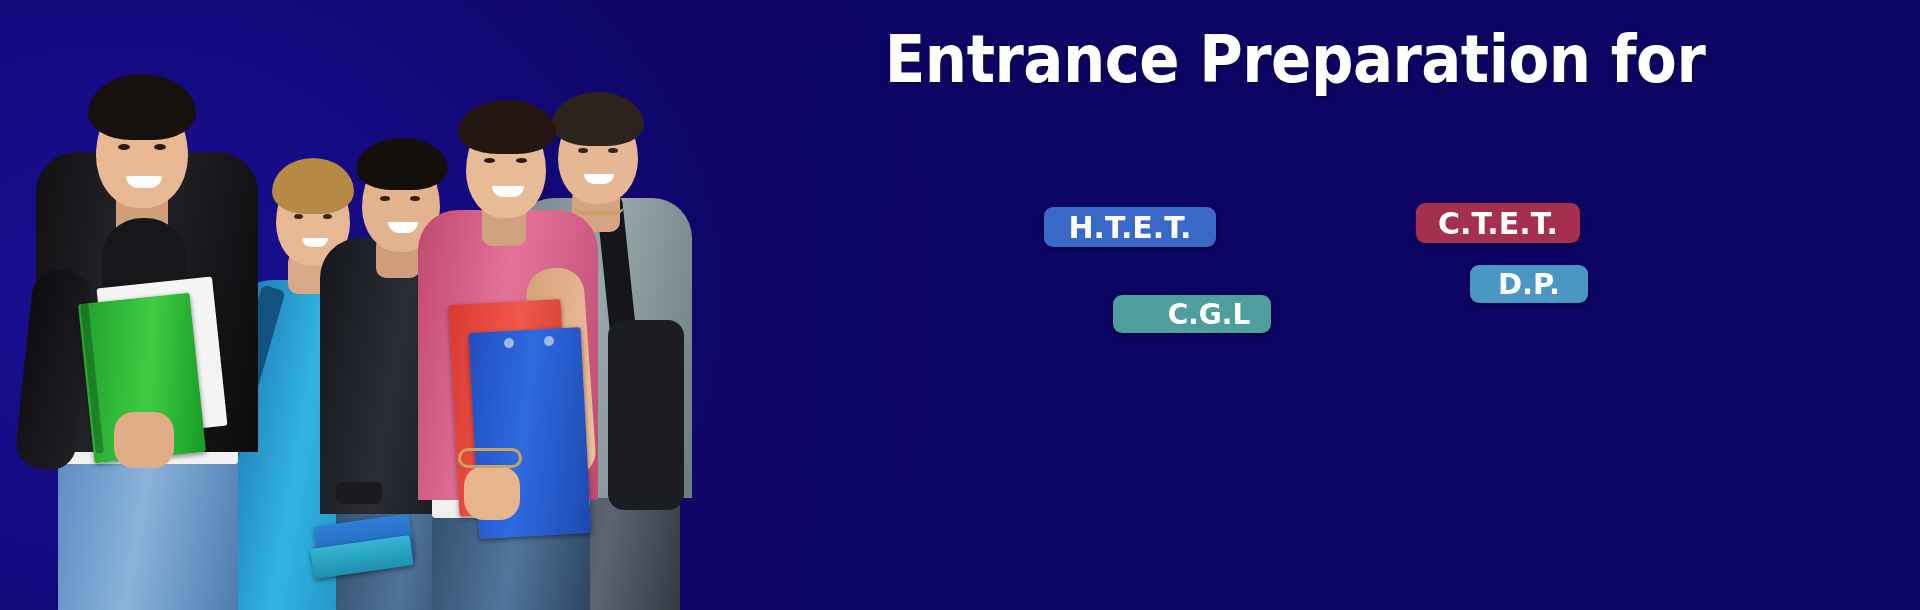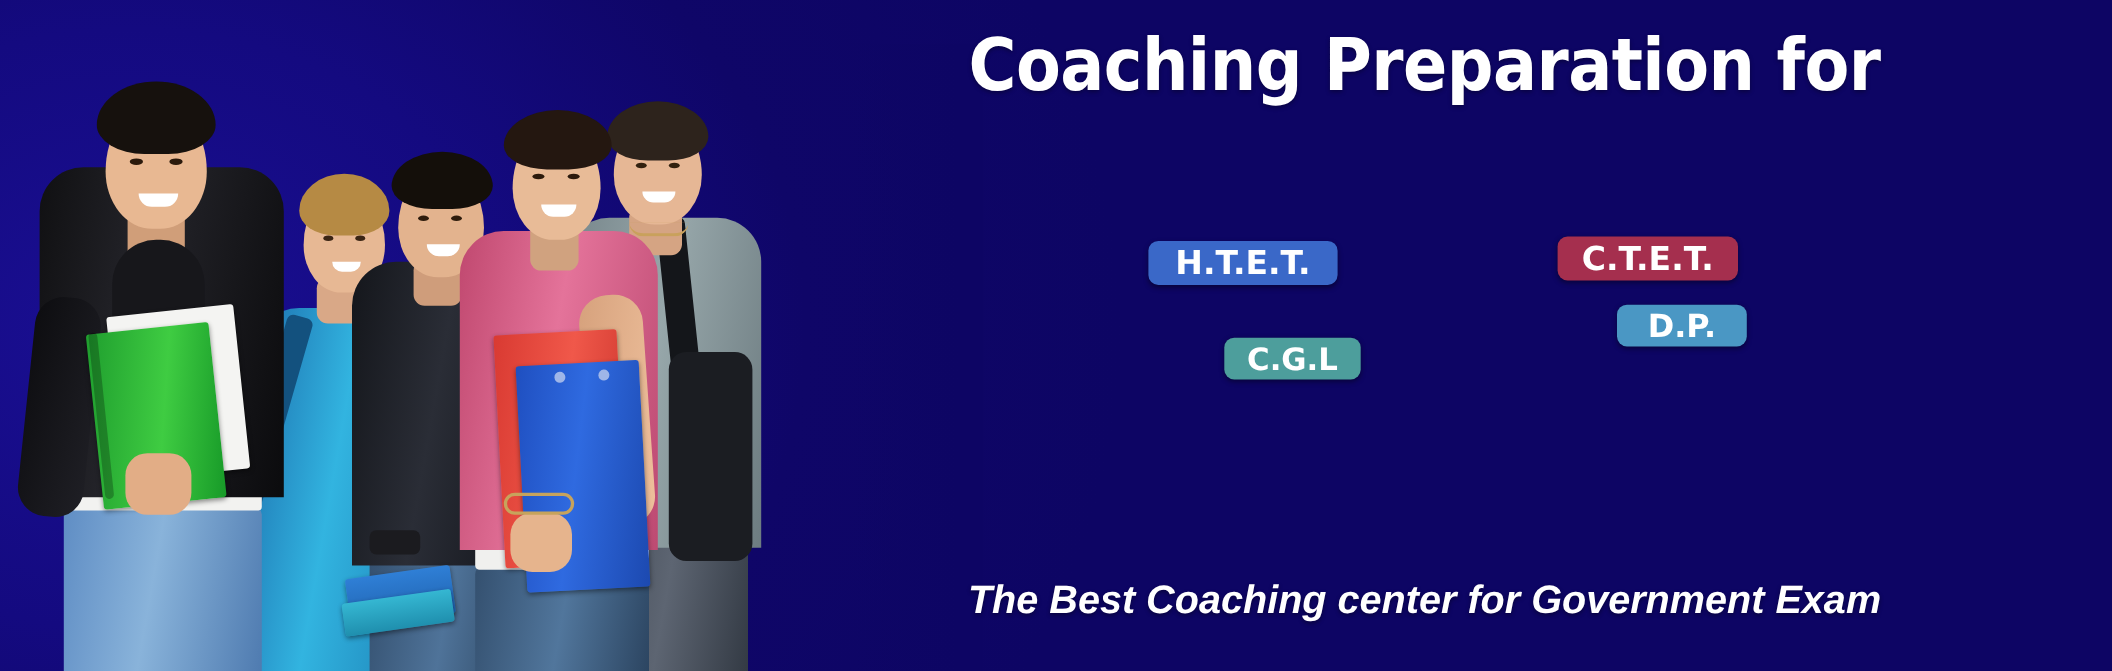--- a/index.html
+++ b/index.html
@@ -40,21 +40,21 @@
     color:#fff;
     font-size:66px;line-height:1.08;
     font-weight:700;
     letter-spacing:-.5px;
     font-family:"DejaVu Sans",sans-serif;
     font-stretch:condensed;
     text-shadow:0 2px 4px rgba(0,0,0,.35);
     white-space:nowrap;
   }
 
-  .badges{position:absolute;left:0;top:12px;width:1920px;height:468px;pointer-events:none;}
+  .badges{position:absolute;left:0;top:0;width:1920px;height:468px;pointer-events:none;}
   .badge{
     position:absolute;
     display:inline-flex;align-items:center;justify-content:center;
     color:#fff;font-weight:700;
     font-family:"DejaVu Sans",sans-serif;
     border-radius:9px;
     box-shadow:0 2px 5px rgba(0,0,0,.4);
     pointer-events:auto;
     white-space:nowrap;
   }
@@ -156,24 +156,23 @@
       <div class="book" style="left:66px;top:268px;width:112px;height:206px;background:linear-gradient(100deg,#1f4fc0,#2f6ae0 45%,#1c49b0);transform:rotate(-3deg);"></div>
       <div style="position:absolute;left:96px;top:276px;width:10px;height:10px;background:#9fb6e8;border-radius:50%;transform:rotate(-3deg);"></div>
       <div style="position:absolute;left:136px;top:274px;width:10px;height:10px;background:#9fb6e8;border-radius:50%;transform:rotate(-3deg);"></div>
       <div class="arm" style="left:56px;top:404px;width:56px;height:54px;background:#e6b48d;border-radius:20px;"></div>
       <div style="position:absolute;left:50px;top:386px;width:58px;height:14px;border:3px solid #c7a35c;border-radius:12px;"></div>
     </div>
 
     <div style="position:absolute;right:-4px;top:0;width:120px;height:100%;background:linear-gradient(90deg,rgba(13,5,100,0) 0%,#0d0564 82%);"></div>
   </div>
 
-  <div class="headline">Coaching Preparation for</div>
+  <div class="headline">Entrance Preparation for</div>
 
   <div class="badges">
     <span class="badge" style="left: 1044px; top: 207px; width: 172px; height: 40px; background: rgb(58, 104, 200); font-size: 30px;">H.T.E.T.</span>
     <span class="badge" style="left: 1416px; top: 203px; width: 164px; height: 40px; background: rgb(165, 47, 78); font-size: 30px; text-align: right;">C.T.E.T.</span>
     <span class="badge" style="left: 1470px; top: 265px; width: 118px; height: 38px; background: rgb(74, 151, 196); font-size: 29px;">D.P.</span>
-    <span class="badge" style="left: 1113px; top: 295px; width: 124px; height: 38px; background: rgb(77, 158, 156); font-size: 28px;">C.G.L</span>
+    <span class="badge" style="left: 1113px; top: 295px; width: 124px; height: 38px; background: rgb(77, 158, 156); font-size: 28px; padding-left: 34px;">C.G.L</span>
   </div>
 
-  <div class="tagline">The Best Coaching center for Government Exam</div>
 
 </div>
 
 </body></html>

